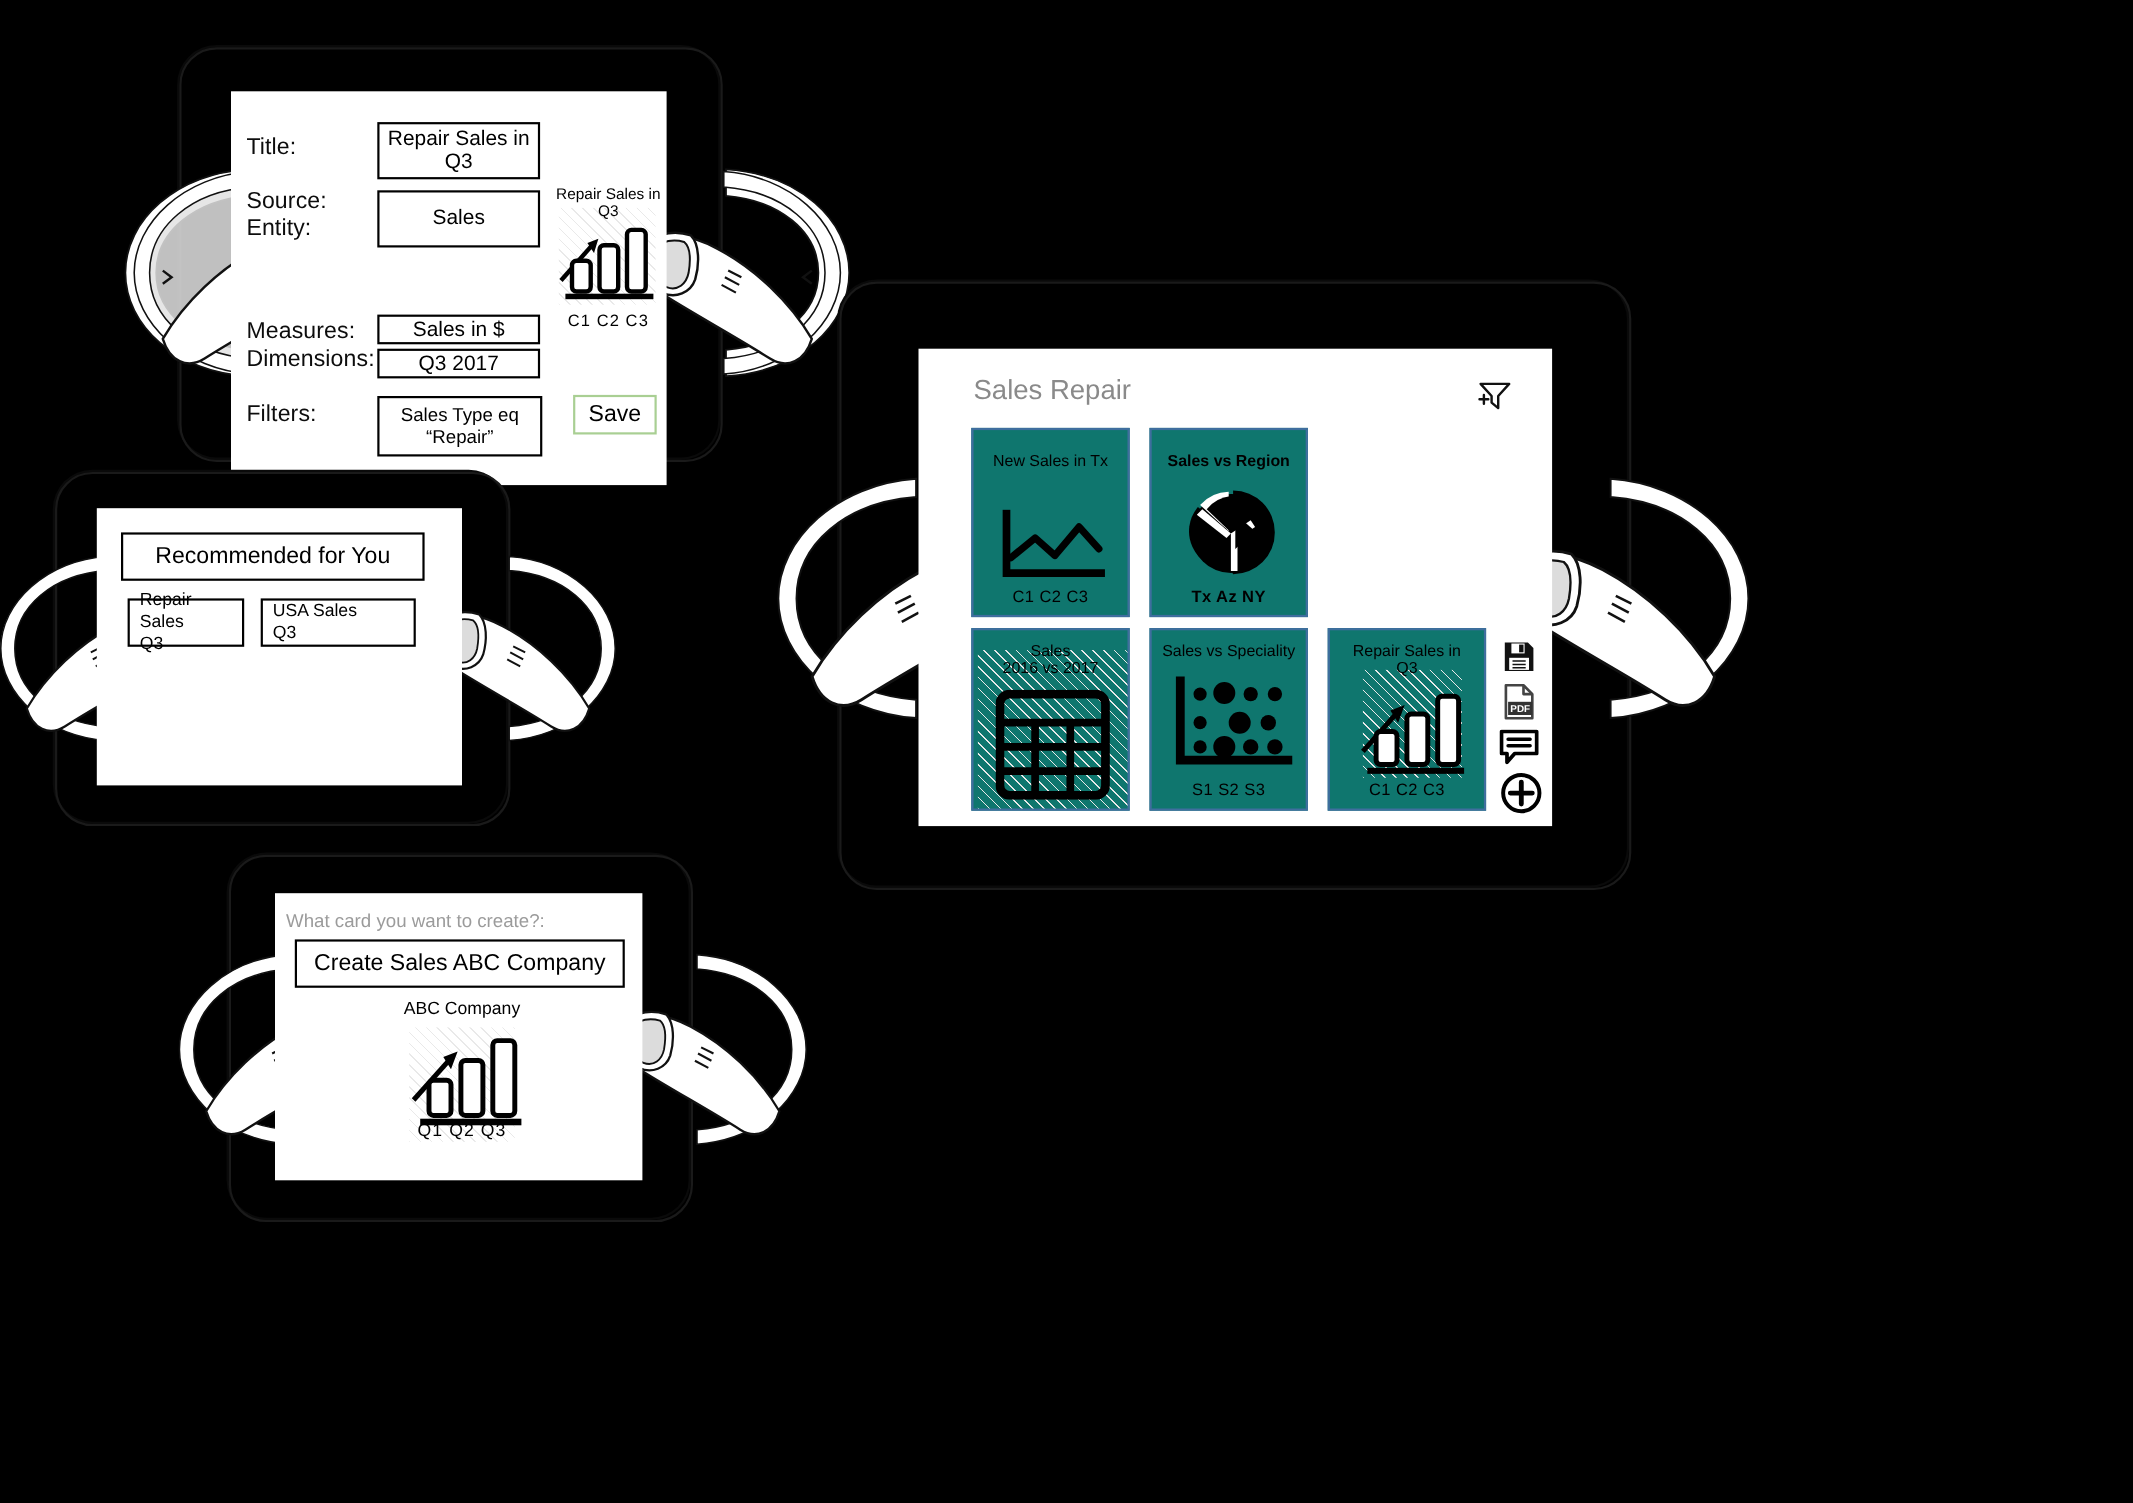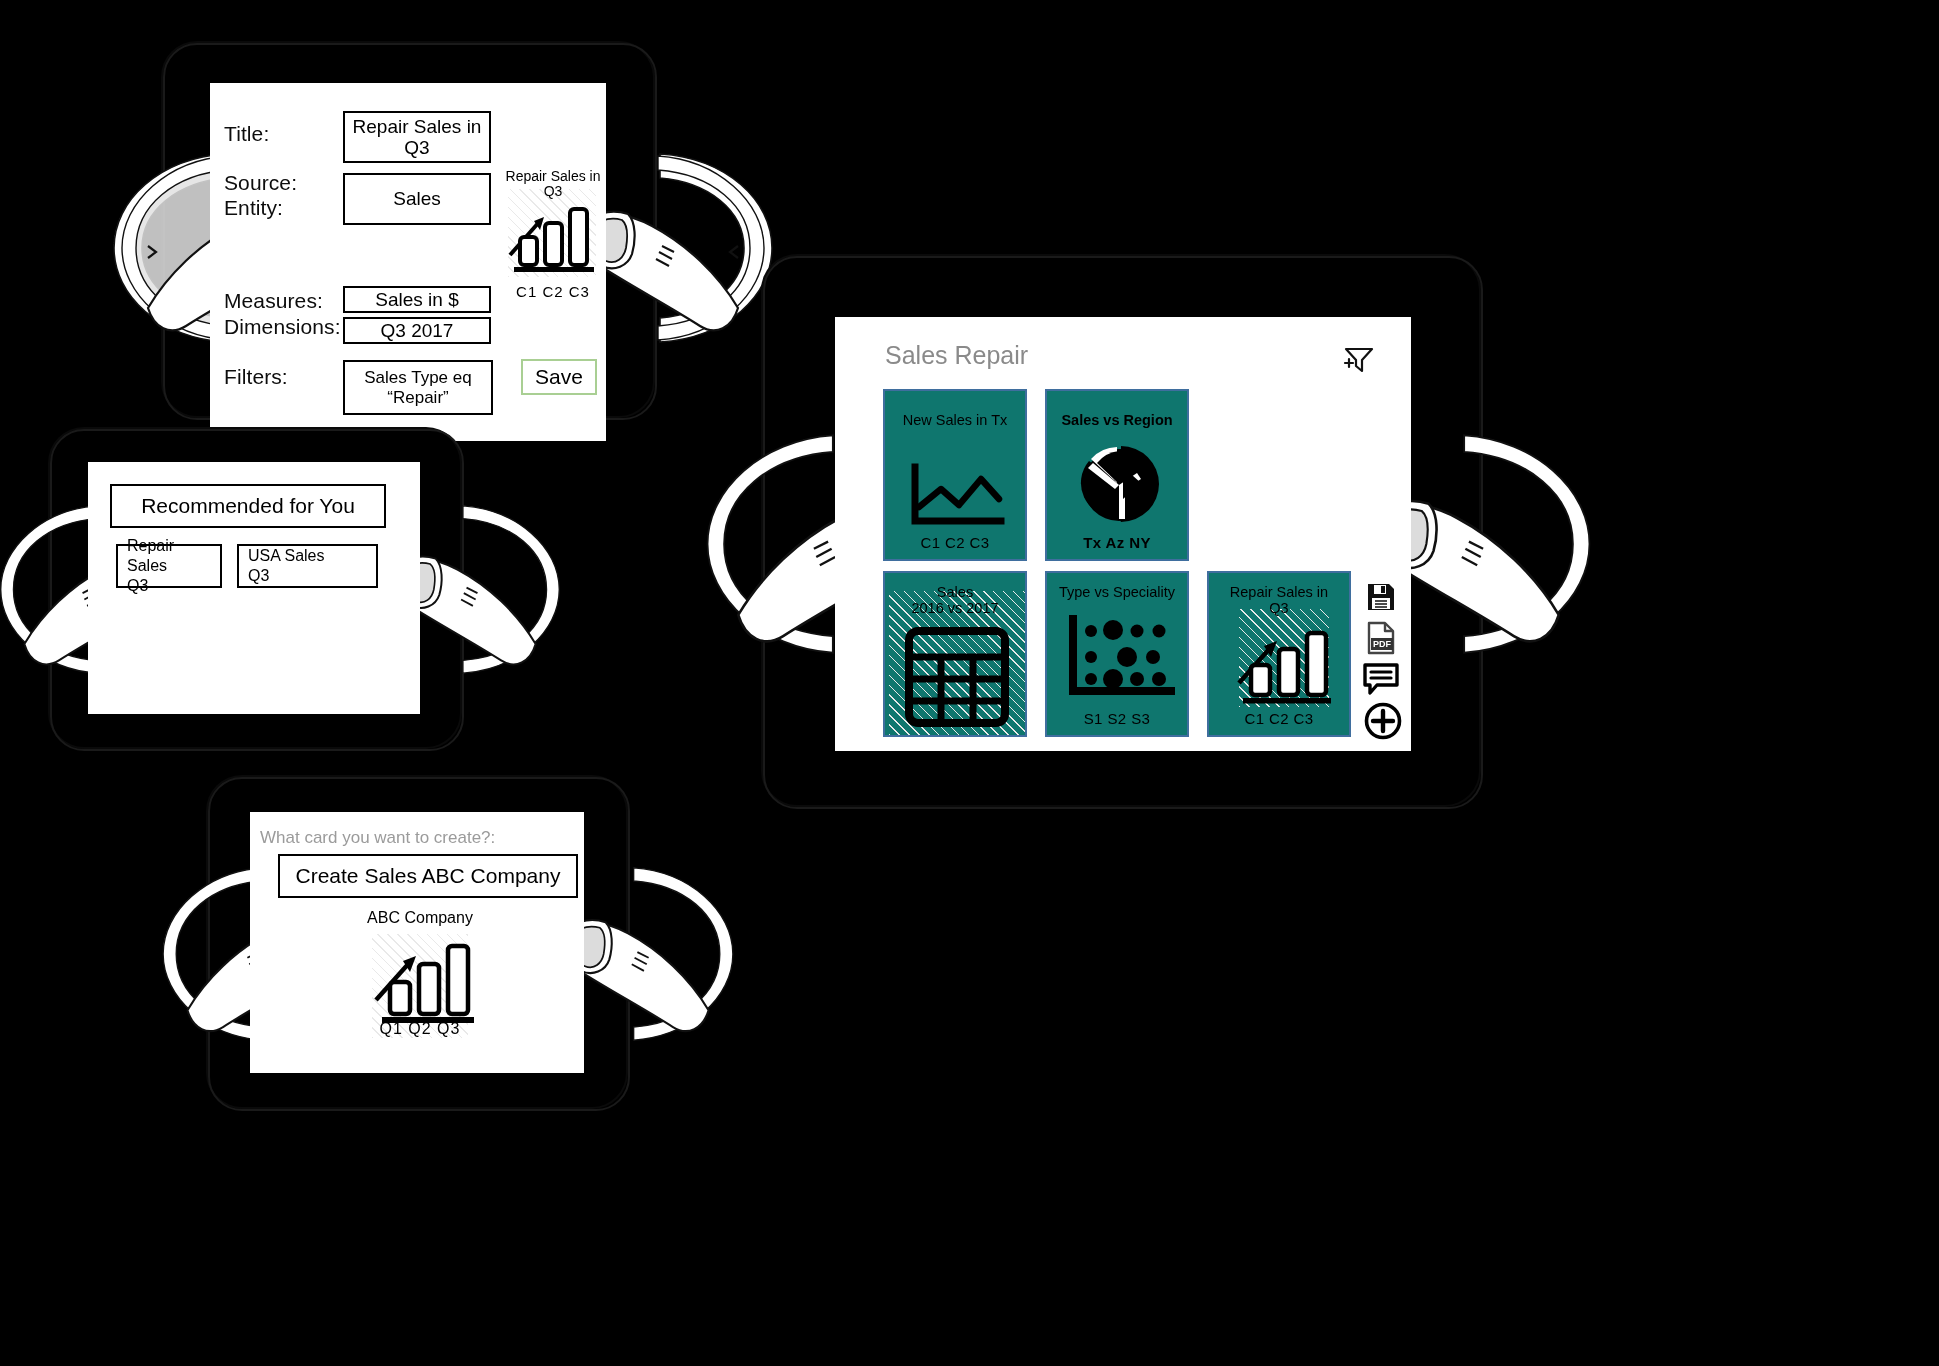--- a/index.html
+++ b/index.html
@@ -275,21 +275,21 @@
 2016 vs 2017</div>
         <svg style="position:absolute;left:20px;top:54px;" width="104" height="100" viewBox="0 0 104 100">
           <rect x="4" y="4" width="96" height="92" rx="9" fill="none" stroke="#000" stroke-width="8"></rect>
           <path d="M4 30 H100" stroke="#000" stroke-width="7"></path>
           <path d="M4 52 H100 M4 74 H100" stroke="#000" stroke-width="7"></path>
           <path d="M36 30 V96 M68 30 V96" stroke="#000" stroke-width="7"></path>
         </svg>
       </div>
 
       <div class="rcard" style="left:210px;top:254px;width:144px;height:166px;">
-        <div class="ct lbl" style="top:12px;">Type vs Speciality</div>
+        <div class="ct lbl" style="top:12px;">Sales vs Speciality</div>
         <svg style="position:absolute;left:18px;top:42px;" width="110" height="88" viewBox="0 0 110 88">
           <path d="M8 2 V76 H106" fill="none" stroke="#000" stroke-width="8" stroke-linecap="square"></path>
           <g fill="#000">
             <circle cx="26" cy="16" r="6"></circle>
               <circle cx="48" cy="15" r="10"></circle>
               <circle cx="72" cy="16" r="6.5"></circle>
               <circle cx="94" cy="16" r="6.5"></circle>
             <circle cx="26" cy="42" r="6"></circle>
               <circle cx="62" cy="42" r="10"></circle>
               <circle cx="88" cy="42" r="7"></circle>
@@ -379,21 +379,21 @@
             <path d="M104 104 l12 -6"></path>
               <path d="M106 111 l13 -7"></path>
               <path d="M109 118 l13 -7"></path>
           </g>
         </g>
       </svg>
     </div>
 
     <div class="screen">
       <div class="q-placeholder" style="left:10px;top:16px;">What card you want to create?:</div>
-      <div class="q-input" style="left:18px;top:42px;width:300px;height:44px;margin-left:10px;" title="What card you want to create?:">Create Sales ABC Company</div>
+      <div class="q-input" style="left:18px;top:42px;width:300px;height:44px;" title="What card you want to create?:">Create Sales ABC Company</div>
 
       <div class="minichart" style="left:100px;top:98px;width:140px;height:148px;">
         <div class="mc-hatch" style="left:22px;top:24px;width:96px;height:104px;"></div>
         <div class="mc-title lbl" style="top:0;font-size:16px;">ABC Company</div>
         <svg style="position:absolute;left:18px;top:24px;" width="108" height="96" viewBox="0 0 108 96">
           <path d="M8 66 L42 28" stroke="#000" stroke-width="4.5" fill="none"></path>
           <path d="M48 22 L35 27 L42 38 Z" fill="#000"></path>
           <rect x="22" y="48" width="20" height="32" rx="4" fill="#fff" stroke="#000" stroke-width="4.5"></rect>
           <rect x="51" y="30" width="20" height="50" rx="4" fill="#fff" stroke="#000" stroke-width="4.5"></rect>
           <rect x="80" y="12" width="20" height="68" rx="4" fill="#fff" stroke="#000" stroke-width="4.5"></rect>

